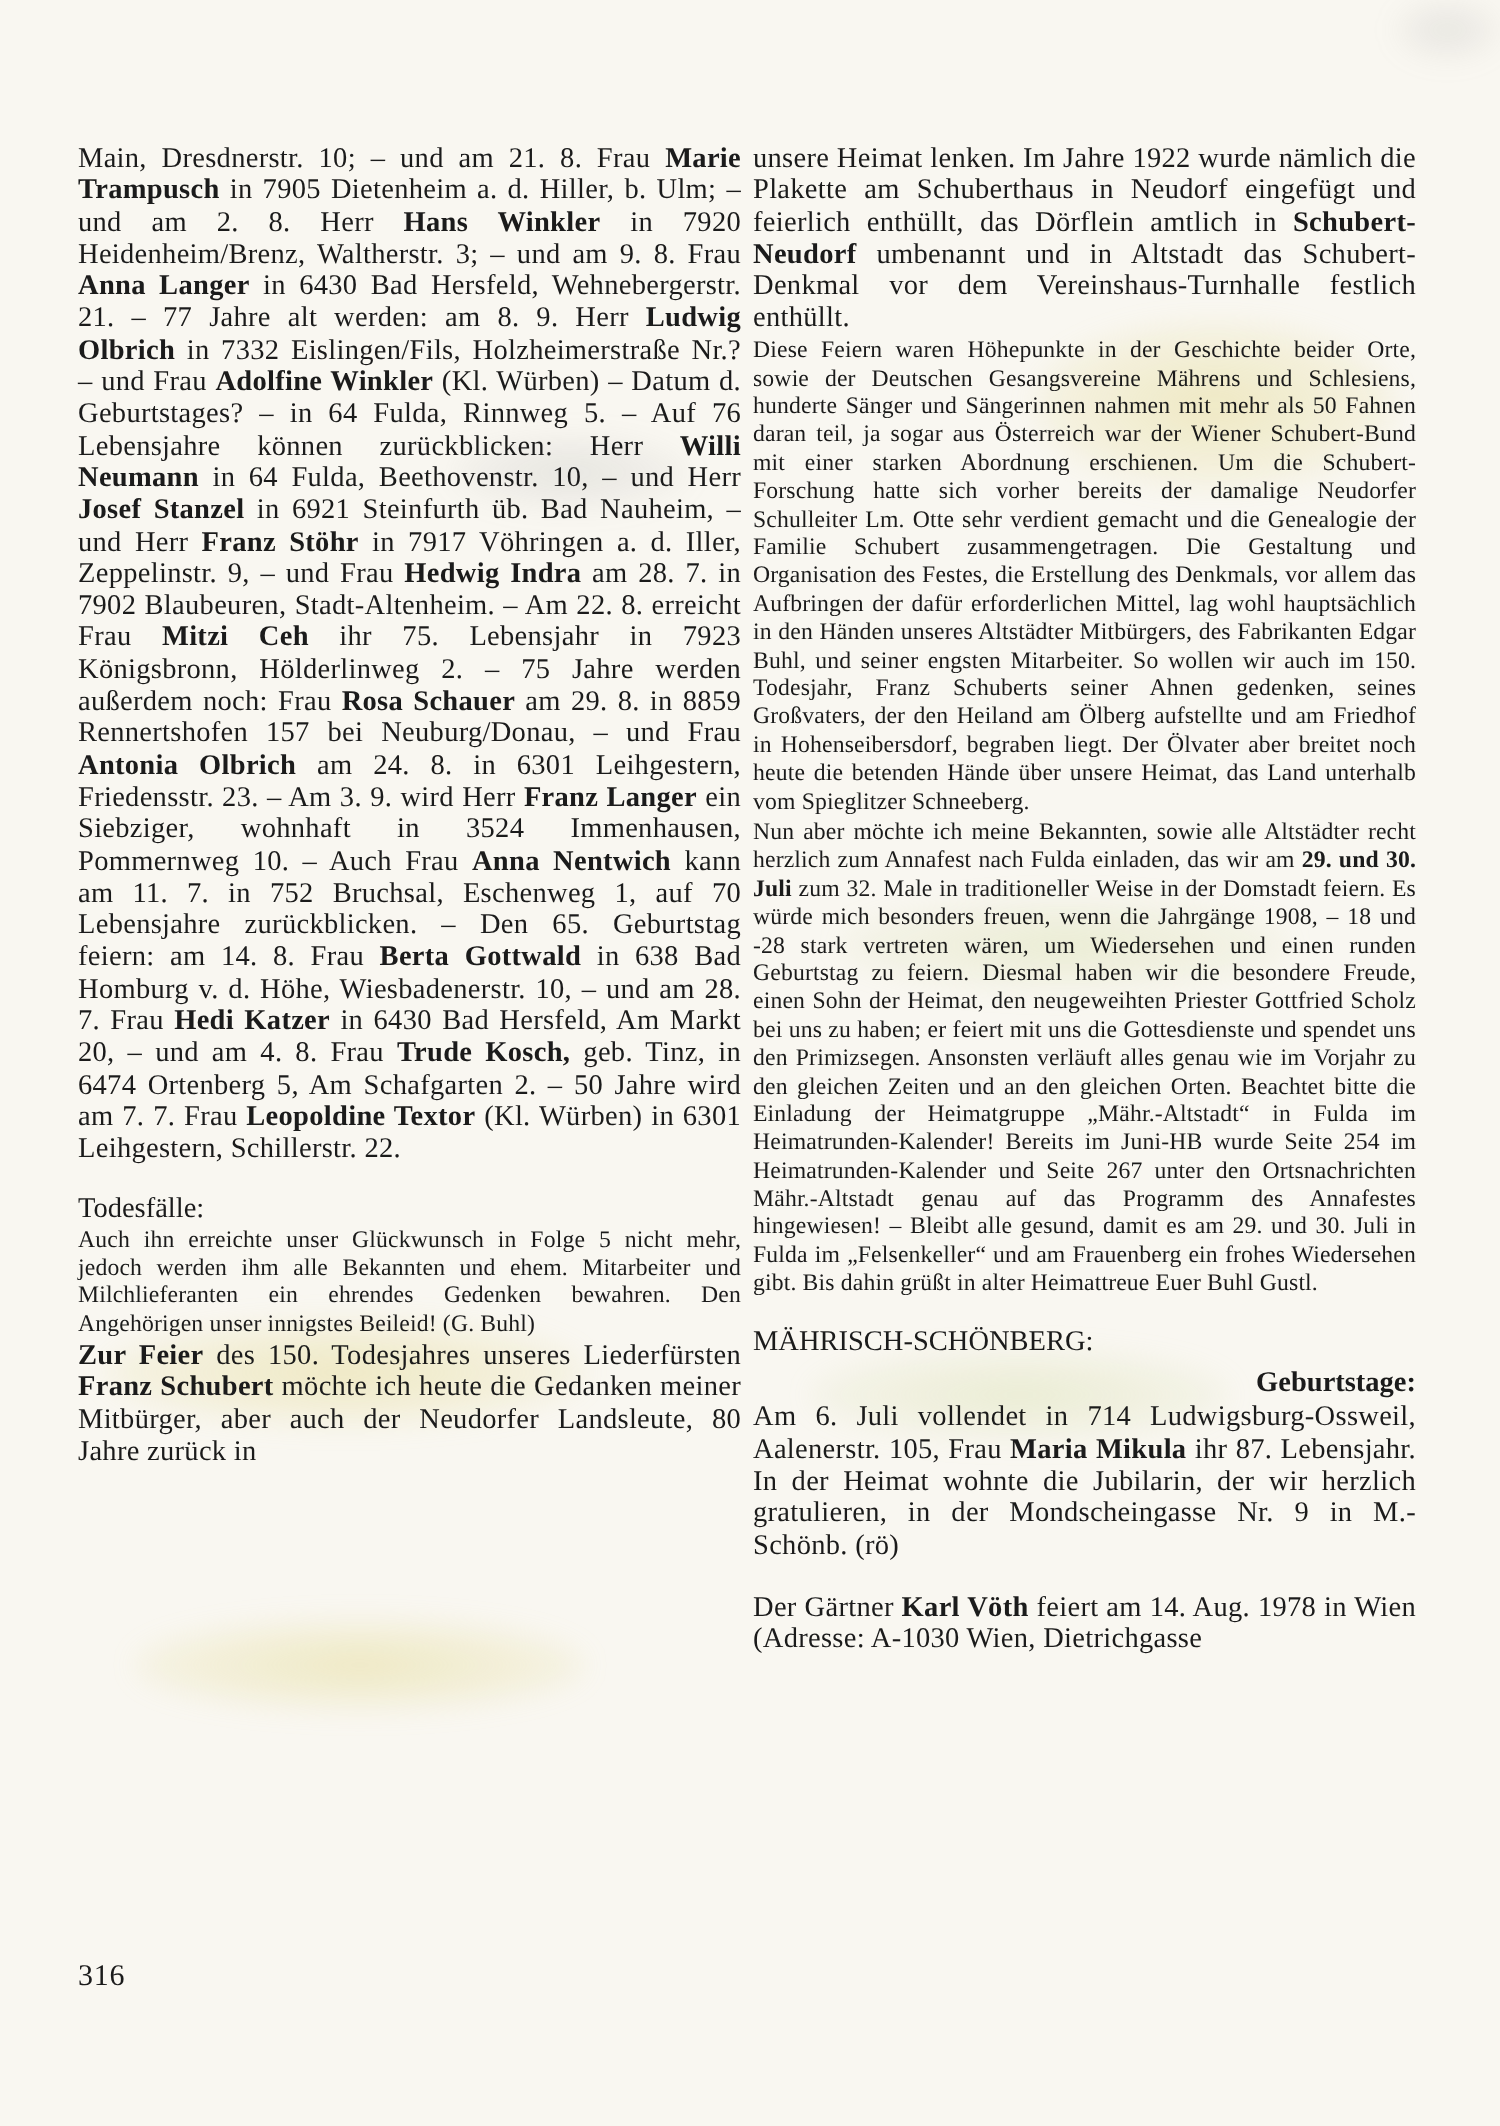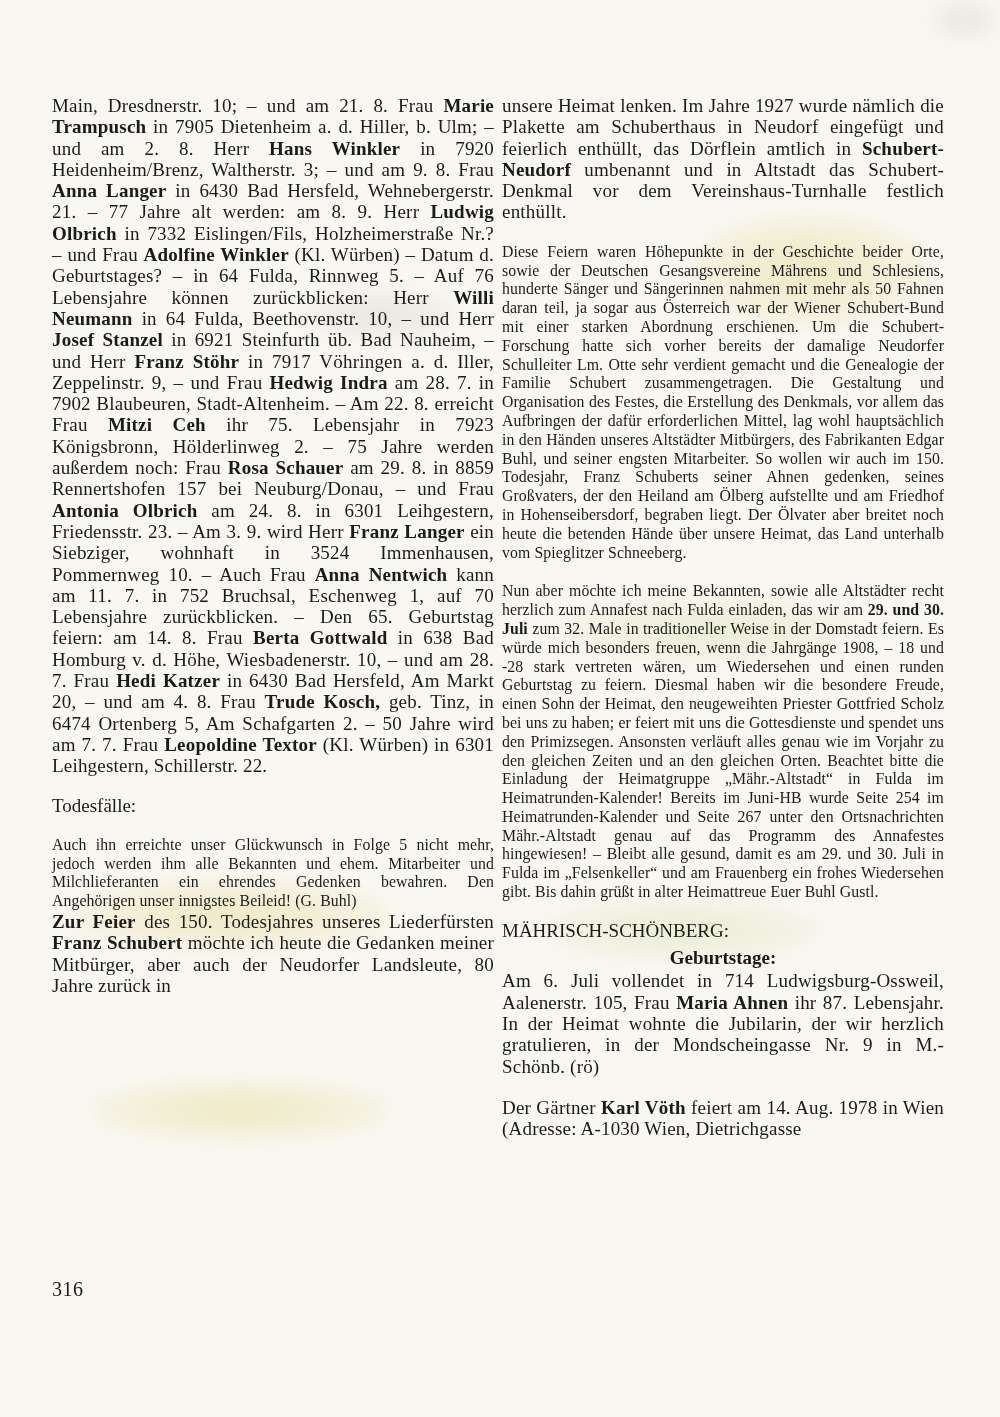--- a/index.html
+++ b/index.html
@@ -39,44 +39,44 @@
   }
   .body-text {
     font-size: 19px;
     line-height: 21.3px;
     letter-spacing: 0.2px;
   }
   .small-text {
     font-size: 15.8px;
     line-height: 18.8px;
     letter-spacing: 0.1px;
-    margin-top: 20px;
+    margin-top: 2px;
   }
   .section-heading {
     font-size: 19px;
     line-height: 21.3px;
     font-weight: normal;
     margin: 18px 0 2px 0;
     text-align: left;
   }
   .sub-heading {
     font-size: 19px;
     line-height: 21.3px;
     font-weight: bold;
     margin: 6px 0 2px 0;
-    text-align: center;
+    text-align: right;
   }
   .para-gap {
     margin-top: 20px;
   }
   b { font-weight: bold; }
   .page-number {
     position: absolute;
     left: 52px;
-    top: 1278px;
+    top: 1306px;
     font-size: 20px;
     letter-spacing: 0.5px;
   }
   
   .blob {
     position: absolute;
     border-radius: 50%;
     filter: blur(9px);
     pointer-events: none;
   }
@@ -109,31 +109,31 @@
 
       <p class="small-text">Auch ihn erreichte unser Glückwunsch in Folge 5 nicht mehr, jedoch werden ihm alle Bekannten und ehem. Mitarbeiter und Milchlieferanten ein ehrendes Gedenken bewahren. Den Angehörigen unser innigstes Beileid! (G. Buhl)</p>
 
 
       <p class="body-text"><b>Zur Feier</b><span> des 150. Todesjahres unseres Liederfürsten </span><b>Franz Schubert</b><span> möchte ich heute die Gedanken meiner Mitbürger, aber auch der Neudorfer Landsleute, 80 Jahre zurück in</span></p>
 
     </div>
 
     <div class="col">
 
-      <p class="body-text"><span>unsere Heimat lenken. Im Jahre 1927 wurde nämlich die Plakette am Schuberthaus in Neudorf eingefügt und feierlich enthüllt, das Dörflein amtlich in </span><b>Schubert-Neudorf</b><span> umbenannt und in Altstadt das Schubert-Denkmal vor dem Vereinshaus-Turnhalle festlich enthüllt.</span></p>
+      <p class="body-text"><span>unsere Heimat lenken. Im Jahre 1922 wurde nämlich die Plakette am Schuberthaus in Neudorf eingefügt und feierlich enthüllt, das Dörflein amtlich in </span><b>Schubert-Neudorf</b><span> umbenannt und in Altstadt das Schubert-Denkmal vor dem Vereinshaus-Turnhalle festlich enthüllt.</span></p>
 
       <p class="small-text">Diese Feiern waren Höhepunkte in der Geschichte beider Orte, sowie der Deutschen Gesangsvereine Mährens und Schlesiens, hunderte Sänger und Sängerinnen nahmen mit mehr als 50 Fahnen daran teil, ja sogar aus Österreich war der Wiener Schubert-Bund mit einer starken Abordnung erschienen. Um die Schubert-Forschung hatte sich vorher bereits der damalige Neudorfer Schulleiter Lm. Otte sehr verdient gemacht und die Genealogie der Familie Schubert zusammengetragen. Die Gestaltung und Organisation des Festes, die Erstellung des Denkmals, vor allem das Aufbringen der dafür erforderlichen Mittel, lag wohl hauptsächlich in den Händen unseres Altstädter Mitbürgers, des Fabrikanten Edgar Buhl, und seiner engsten Mitarbeiter. So wollen wir auch im 150. Todesjahr, Franz Schuberts seiner Ahnen gedenken, seines Großvaters, der den Heiland am Ölberg aufstellte und am Friedhof in Hohenseibersdorf, begraben liegt. Der Ölvater aber breitet noch heute die betenden Hände über unsere Heimat, das Land unterhalb vom Spieglitzer Schneeberg.</p>
 
       <p class="small-text"><span>Nun aber möchte ich meine Bekannten, sowie alle Altstädter recht herzlich zum Annafest nach Fulda einladen, das wir am </span><b>29. und 30. Juli</b><span> zum 32. Male in traditioneller Weise in der Domstadt feiern. Es würde mich besonders freuen, wenn die Jahrgänge 1908, – 18 und -28 stark vertreten wären, um Wiedersehen und einen runden Geburtstag zu feiern. Diesmal haben wir die besondere Freude, einen Sohn der Heimat, den neugeweihten Priester Gottfried Scholz bei uns zu haben; er feiert mit uns die Gottesdienste und spendet uns den Primizsegen. Ansonsten verläuft alles genau wie im Vorjahr zu den gleichen Zeiten und an den gleichen Orten. Beachtet bitte die Einladung der Heimatgruppe „Mähr.-Altstadt“ in Fulda im Heimatrunden-Kalender! Bereits im Juni-HB wurde Seite 254 im Heimatrunden-Kalender und Seite 267 unter den Ortsnachrichten Mähr.-Altstadt genau auf das Programm des Annafestes hingewiesen! – Bleibt alle gesund, damit es am 29. und 30. Juli in Fulda im „Felsenkeller“ und am Frauenberg ein frohes Wiedersehen gibt. Bis dahin grüßt in alter Heimattreue Euer Buhl Gustl.</span></p>
 
       <div class="section-heading">MÄHRISCH-SCHÖNBERG:</div>
 
       <div class="sub-heading">Geburtstage:</div>
 
-      <p class="body-text"><span>Am 6. Juli vollendet in 714 Ludwigsburg-Ossweil, Aalenerstr. 105, Frau </span><b>Maria Ahnen</b><span> ihr 87. Lebensjahr. In der Heimat wohnte die Jubilarin, der wir herzlich gratulieren, in der Mondscheingasse Nr. 9 in M.-Schönb. (rö)</span></p>
+      <p class="body-text"><span>Am 6. Juli vollendet in 714 Ludwigsburg-Ossweil, Aalenerstr. 105, Frau </span><b>Maria Mikula</b><span> ihr 87. Lebensjahr. In der Heimat wohnte die Jubilarin, der wir herzlich gratulieren, in der Mondscheingasse Nr. 9 in M.-Schönb. (rö)</span></p>
 
       <p class="body-text para-gap"><span>Der Gärtner </span><b>Karl Vöth</b><span> feiert am 14. Aug. 1978 in Wien (Adresse: A-1030 Wien, Dietrichgasse</span></p>
 
     </div>
   </div>
 
   <div class="page-number">316</div>
 
 </div>
 

